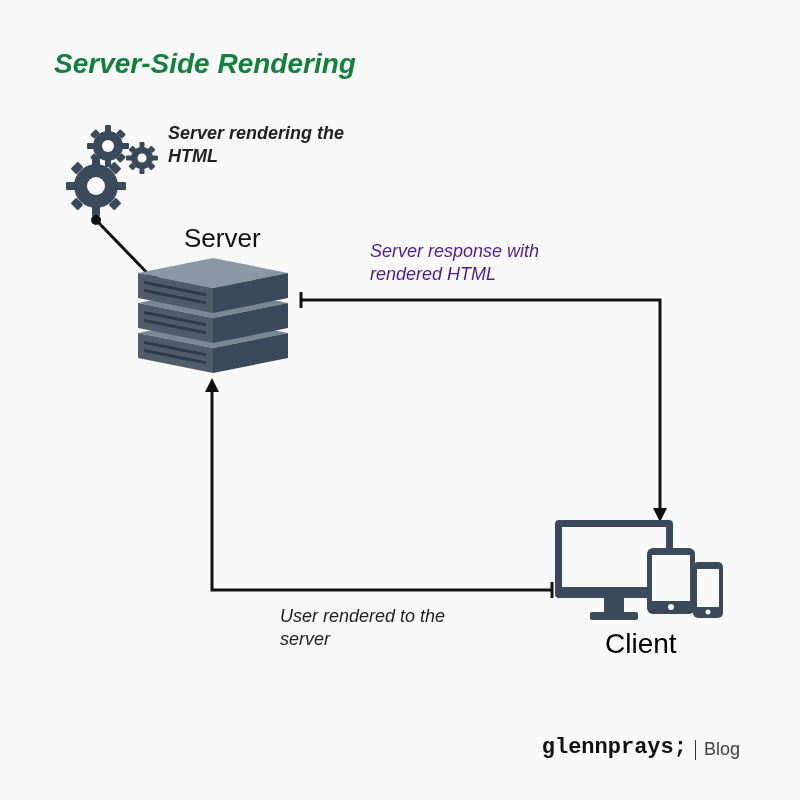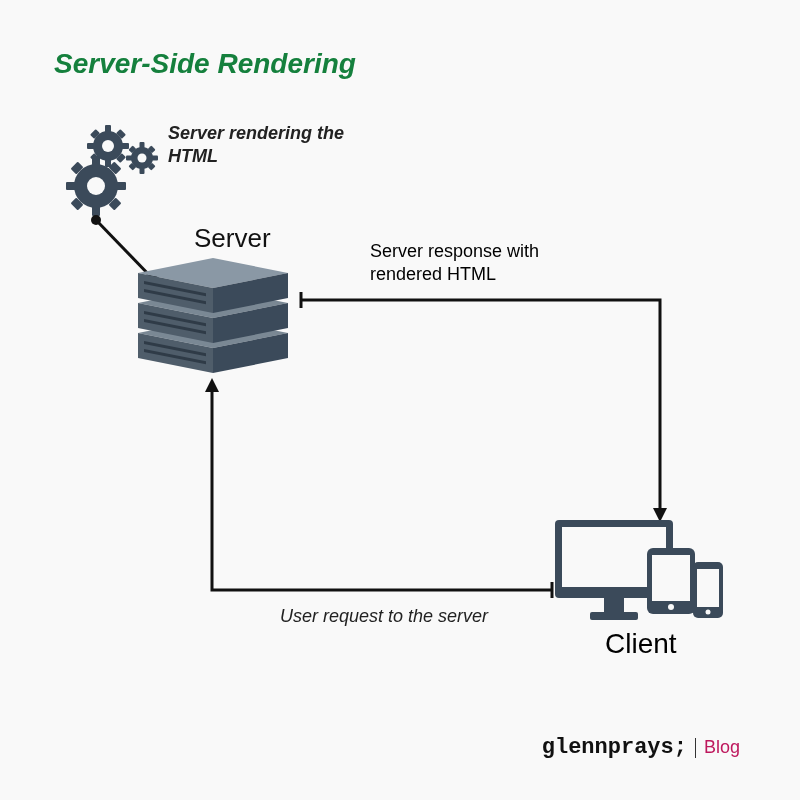--- a/index.html
+++ b/index.html
@@ -34,37 +34,38 @@
       font-size: 18px;
       font-style: italic;
       color: #222;
       width: 200px;
       line-height: 1.3;
       font-weight: bold;
     }
     .server-label {
       position: absolute;
       top: 223px;
-      left: 194px;
+      left: 184px;
       font-size: 26px;
       color: #111;
     }
     .server-icon {
       position: absolute;
       top: 258px;
       left: 128px;
       width: 170px;
       height: 120px;
     }
     .response-label {
       position: absolute;
       top: 240px;
       left: 370px;
       font-size: 18px;
-      color: #000000;
+      font-style: italic;
+      color: #4c1d95;
       width: 240px;
       line-height: 1.3;
     }
     .request-label {
       position: absolute;
       top: 605px;
       left: 280px;
       font-size: 18px;
       font-style: italic;
       color: #222;
@@ -83,38 +84,38 @@
       top: 628px;
       left: 605px;
       font-size: 28px;
       color: #000000;
     }
     .footer {
       position: absolute;
       bottom: 40px;
       right: 60px;
       display: flex;
-      align-items: center;
+      align-items: flex-end;
       gap: 6px;
     }
     .footer-brand {
       font-family: "Courier New", monospace;
       font-size: 22px;
       font-weight: 700;
       color: #111;
     }
     .footer-divider {
       width: 1px;
       height: 20px;
       background: #333;
       margin: 0 2px;
     }
     .footer-sub {
       font-size: 18px;
-      color: #be185d;
+      color: #404040;
     }
     .arrows {
       position: absolute;
       top: 0; left: 0;
       width: 800px; height: 800px;
       pointer-events: none;
     }
     .connector-line {
       position: absolute;
       top: 0; left: 0;
@@ -215,21 +216,21 @@
         <polygon points="10,15 85,30 85,55 10,40" fill="#4f5d6a"></polygon>
         <polygon points="160,15 85,30 85,55 160,40" fill="#3b4a5a"></polygon>
         <rect x="16" y="20" width="62" height="3" fill="#2f3b47" transform="skewY(11)"></rect>
         <rect x="16" y="28" width="62" height="3" fill="#2f3b47" transform="skewY(11)"></rect>
       </g>
     </g>
   </svg>
 </div>
 
 <div class="response-label">Server response with rendered HTML</div>
-<div class="request-label">User request to the server</div>
+<div class="request-label">User rendered to the server</div>
 
 <svg class="arrows">
 
   <g stroke="#111" stroke-width="3" fill="none" stroke-linejoin="miter">
     <path d="M 301 300 L 660 300 L 660 516"></path>
 
     <line x1="301" y1="292" x2="301" y2="308"></line>
 
     <polygon points="660,522 653,508 667,508" fill="#111" stroke="none"></polygon>
   </g>

